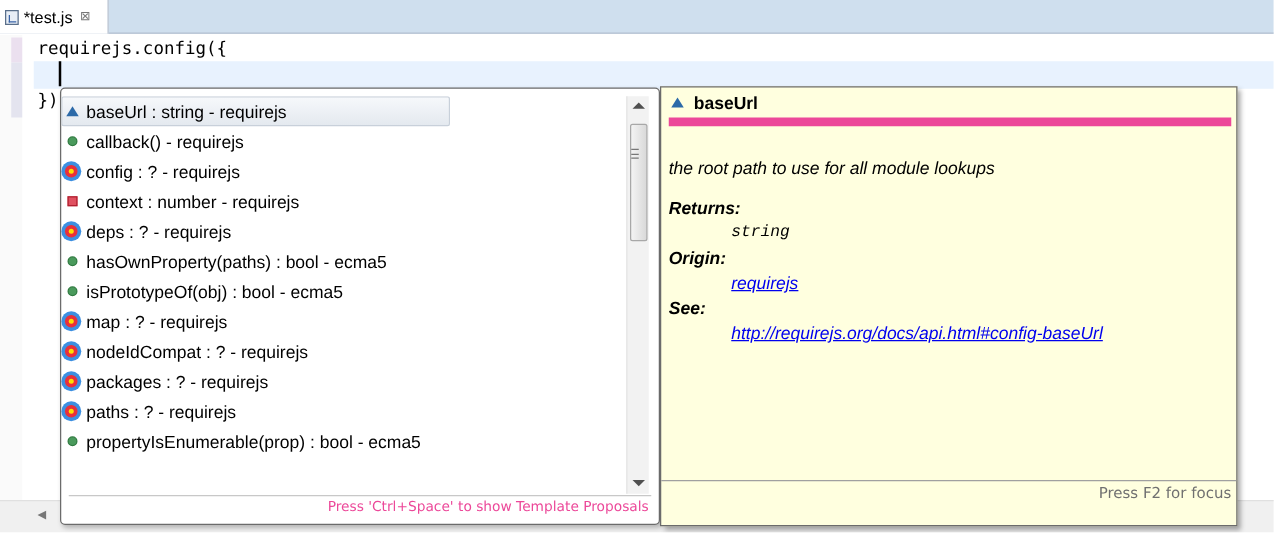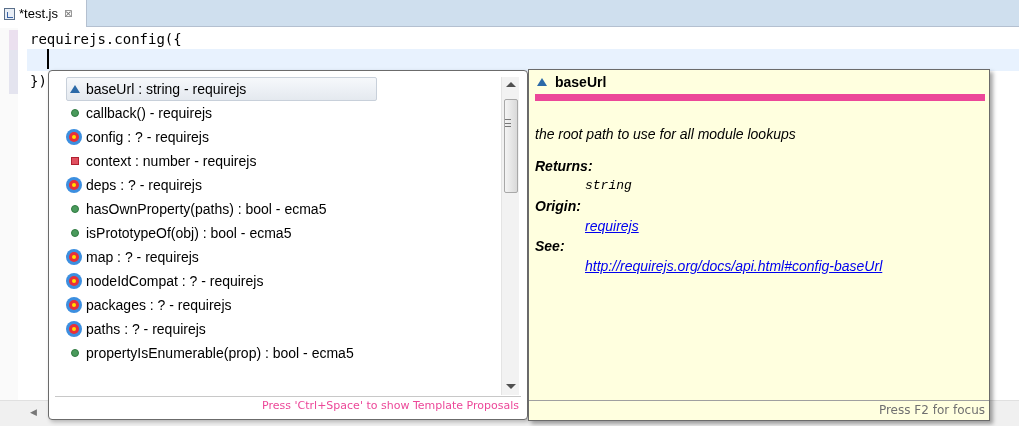--- a/index.html
+++ b/index.html
@@ -24,21 +24,21 @@
   .code { position: absolute; left: 30px; font-family: "DejaVu Sans Mono", "Liberation Mono", monospace; font-size: 14px; color: #000; line-height: 22px; }
   .code.l1 { top: 0px; }
   .code.l3 { top: 42px; }
   .caret { position: absolute; left: 47px; top: 21px; width: 2px; height: 20px; background: #000; }
 
   .hscroll { position: absolute; left: 0; top: 400px; width: 1019px; height: 26px; background: #f0f0f0; border-top: 1px solid #e0e0e0; }
   .hscroll-left { position: absolute; left: 30px; top: 6px; font-size: 9px; color: #777; }
 
   
   .proposals { position: absolute; left: 48px; top: 70px; width: 480px; height: 350px; background: #fff; border: 1px solid #6b6b6b; border-radius: 4px; box-shadow: 2px 2px 4px rgba(0,0,0,0.25); }
-  .list { position: absolute; left: 17px; top: 6px; width: 446px; height: 318px; overflow: hidden; }
+  .list { position: absolute; left: 0; top: 6px; width: 446px; height: 318px; overflow: hidden; }
   .list-item { height: 24px; display: flex; align-items: center; padding-left: 2px; font-family: "Liberation Sans", sans-serif; font-size: 14px; white-space: nowrap; color: #000; cursor: default; }
   .list-item.selected { background: linear-gradient(#f6f8fb, #e4e9ef); border: 1px solid #c8d0da; border-radius: 2px; width: 311px; height: 24px; padding-left: 1px; }
   .ico { width: 14px; height: 14px; margin-right: 4px; display: inline-flex; align-items: center; justify-content: center; flex-shrink: 0; }
   .ico-triangle { width: 0; height: 0; border-left: 5px solid transparent; border-right: 5px solid transparent; border-bottom: 8px solid #2c6aa8; }
   .ico-green { width: 8px; height: 8px; border-radius: 50%; background: #4a9a5c; border: 1px solid #2f7a40; }
   .ico-red-sq { width: 8px; height: 8px; background: #e05060; border: 1px solid #b02030; }
   .ico-diamond { width: 7px; height: 7px; background: #f3d27a; border: 1px solid #c9a030; transform: rotate(45deg); }
   .ico-target { width: 16px; height: 16px; border-radius: 50%; background: #3c8fe0; display: flex; align-items: center; justify-content: center; margin-left: -2px; }
   .ico-target::before { content: ""; width: 10px; height: 10px; border-radius: 50%; background: #e8303a; display: block; position: absolute; }
   .ico-target::after { content: ""; width: 4px; height: 4px; border-radius: 50%; background: #ffe000; display: block; position: absolute; }
@@ -57,21 +57,21 @@
   .info { position: absolute; left: 528px; top: 69px; width: 462px; height: 352px; background: #ffffdf; border: 1px solid #6b6b6b; box-shadow: 3px 3px 4px rgba(0,0,0,0.35); }
   .info-header { position: absolute; left: 6px; top: 0; width: 450px; height: 31px; border-bottom: 7px solid #ec4899; display: flex; align-items: center; }
   .info-header .ico-triangle { margin: 0 8px 0 2px; }
   .info-title { font-family: "Liberation Sans", sans-serif; font-weight: bold; font-size: 14px; }
   .info-body { position: absolute; left: 6px; top: 56px; font-family: "Liberation Sans", sans-serif; font-size: 14px; color: #000; font-style: italic; }
   .info-desc { margin-bottom: 14px; }
   .info-label { font-weight: bold; line-height: 20px; }
   .info-value { padding-left: 50px; line-height: 20px; }
   .info-mono { font-family: "Liberation Mono", monospace; font-size: 13px; }
   .info-link { color: #0000ee; text-decoration: underline; cursor: pointer; }
-  .info-status { position: absolute; left: 0; bottom: 0; width: 460px; height: 20px; border-top: 1px solid #a0a0a0; text-align: right; padding-right: 4px; font-family: "DejaVu Sans", sans-serif; font-size: 12px; line-height: 19px; color: #707070; }
+  .info-status { position: absolute; left: 0; bottom: 0; width: 460px; height: 36px; border-top: 1px solid #a0a0a0; text-align: right; padding-right: 4px; font-family: "DejaVu Sans", sans-serif; font-size: 12px; line-height: 19px; color: #707070; }
 </style>
 </head>
 <body>
 
 <div class="tabbar">
   <div class="tab">
     <span class="tab-icon"></span>
     <span class="tab-label">*test.js</span>
     <span class="tab-close">⊠</span>
   </div>

